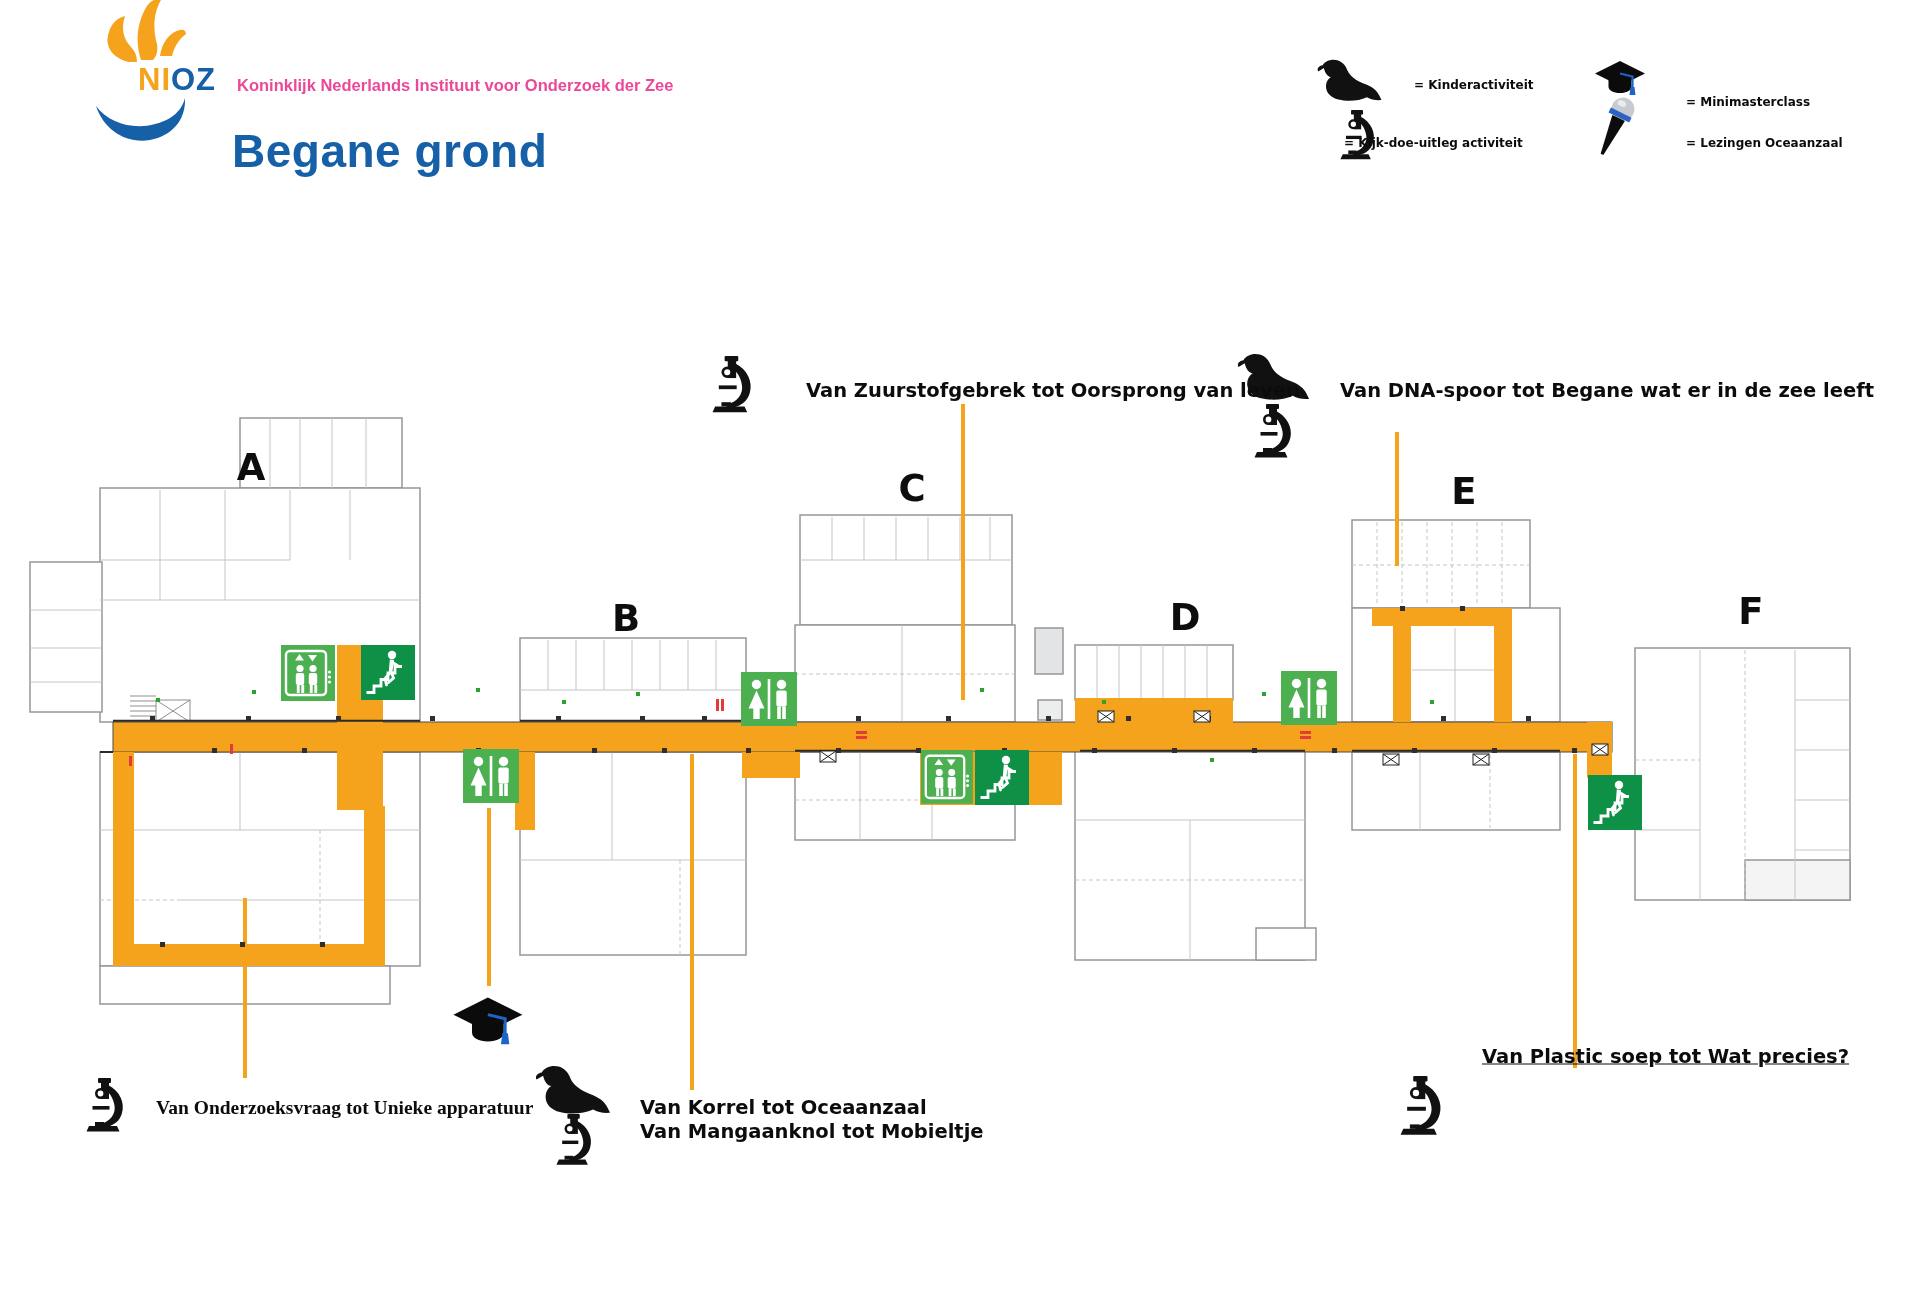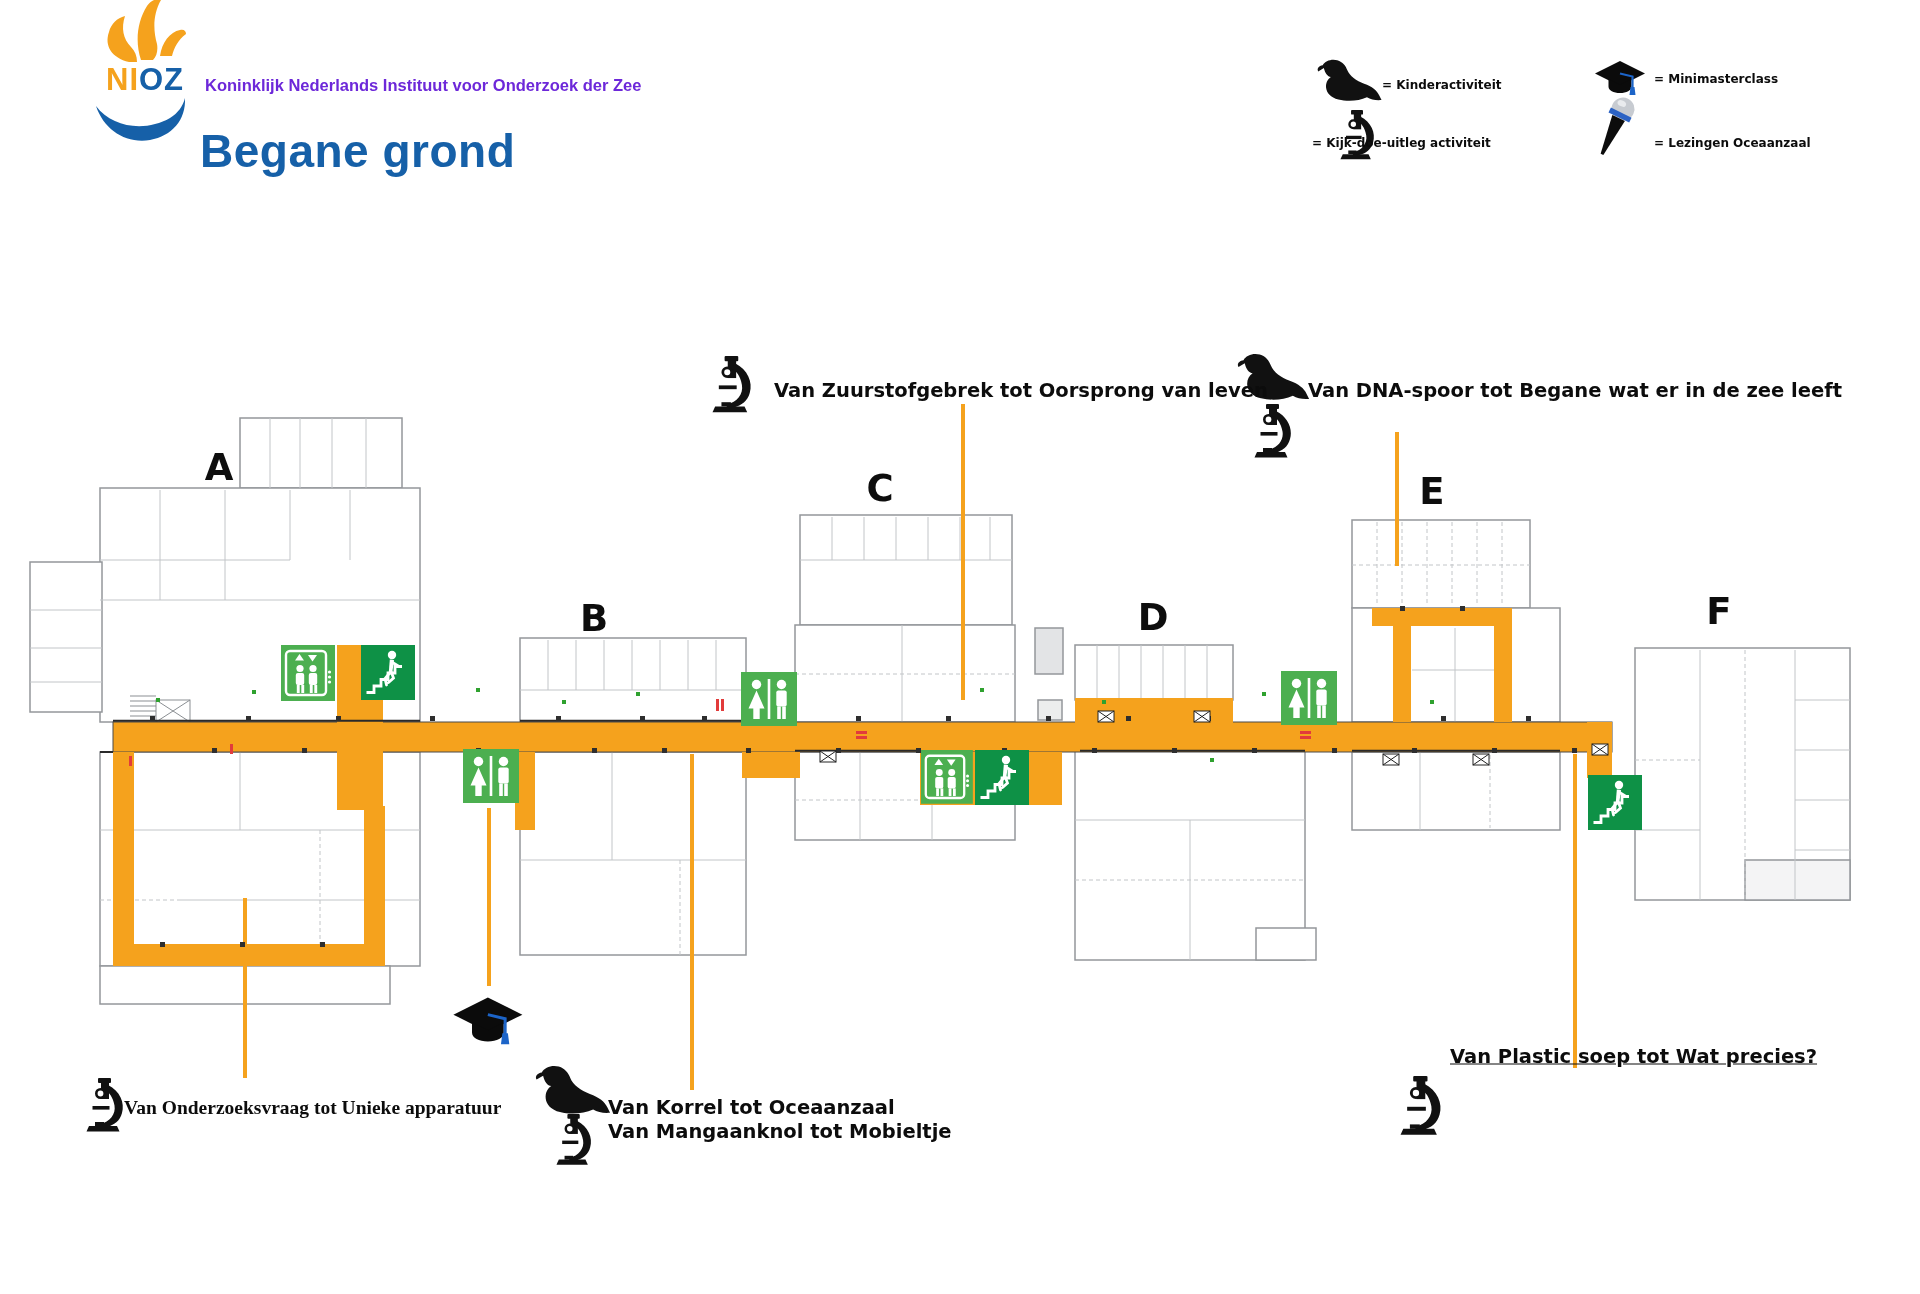--- a/index.html
+++ b/index.html
@@ -1,31 +1,31 @@
 <!DOCTYPE html>
 <html><head>
 <meta charset="utf-8">
 <style>
   html,body{margin:0;padding:0;background:#fff;}
   .page{position:relative;width:1920px;height:1294px;background:#ffffff;overflow:hidden;
         font-family:"Liberation Sans",sans-serif;}
   svg.plan{position:absolute;left:0;top:0;width:1920px;height:1294px;}
 
-  .txt{position:absolute;white-space:nowrap;}
-  #institute{left:205px;top:76px;font-size:16.5px;font-weight:600;color:#6d28d9;}
+  .txt{position:absolute;white-space:nowrap;margin-left:32px;}
+  #institute{left:205px;top:76px;font-size:16.5px;font-weight:600;color:#ec4899;}
   #title{left:200px;top:124px;font-size:46px;font-weight:700;color:#1660A8;letter-spacing:.5px;}
   #logo-word{left:106px;top:62px;font-size:31px;font-weight:800;letter-spacing:1px;}
   #logo-word .ni{color:#F5A21D;}
   #logo-word .oz{color:#1660A8;}
 
   .leg{transform:translateY(-50%);font-family:"DejaVu Sans",sans-serif;font-weight:700;
        font-size:12px;color:#0c0c0c;}
   #leg-kinder{left:1382px;top:85px;}
   #leg-kijk{left:1312px;top:143px;}
-  #leg-mini{left:1654px;top:79px;}
+  #leg-mini{left:1654px;top:102px;}
   #leg-lez{left:1654px;top:143px;}
 
   .blabel{transform:translate(-50%,-50%);font-family:"DejaVu Sans",sans-serif;
           font-weight:700;font-size:37px;color:#0d0d0d;}
   #bl-a{left:219px;top:467px;}  #bl-b{left:594px;top:618px;}
   #bl-c{left:880px;top:488px;}  #bl-d{left:1153px;top:617px;}
   #bl-e{left:1432px;top:491px;} #bl-f{left:1719px;top:611px;}
 
   .ann{transform:translateY(-50%);font-family:"DejaVu Sans",sans-serif;font-weight:700;
        font-size:19.5px;color:#0c0c0c;}

